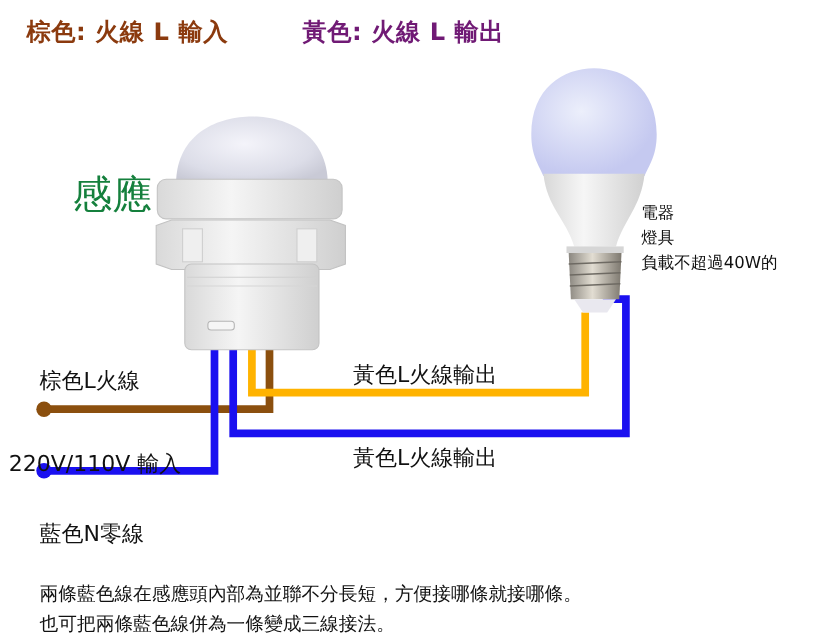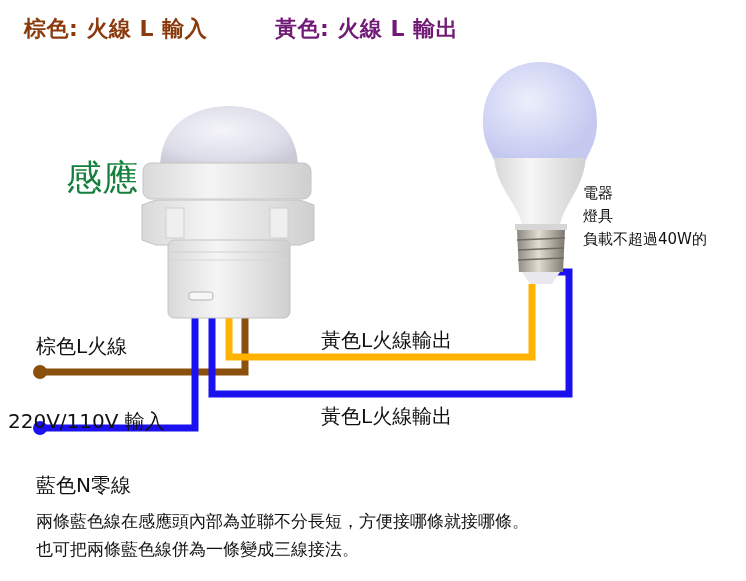--- a/index.html
+++ b/index.html
@@ -3,21 +3,21 @@
 <meta charset="utf-8">
 <style>
   html, body { margin:0; padding:0; background:#ffffff; }
   body { width:746px; height:581px; position:relative; overflow:hidden;
          font-family:"DejaVu Sans", "Liberation Sans", sans-serif; }
   .legend { position:absolute; top:14px; left:0; width:646px; height:36px; }
   .legend span { position:absolute; top:0; font-size:22px; font-weight:bold; white-space:nowrap; letter-spacing:0.5px; }
   .lbl { position:absolute; font-size:20px; color:#111; white-space:nowrap; }
   .lbl-big { position:absolute; font-size:36px; color:#15803d; line-height:36px; }
   .small { position:absolute; font-size:15px; color:#111; line-height:23px; white-space:nowrap; }
-  .note { position:absolute; left:36px; font-size:17px; color:#111; white-space:nowrap; }
+  .note { position:absolute; left:36px; font-size:17px; color:#111; white-space:nowrap;margin-top:18px; }
   svg { position:absolute; left:0; top:0; }
 </style>
 </head>
 <body>
 
 <div class="legend">
   <span style="left:24px;color:#8B3A0E">棕色: 火線 L 輸入</span>
   <span style="left:275px;color:#701a75">黃色: 火線 L 輸出</span>
 </div>
 

